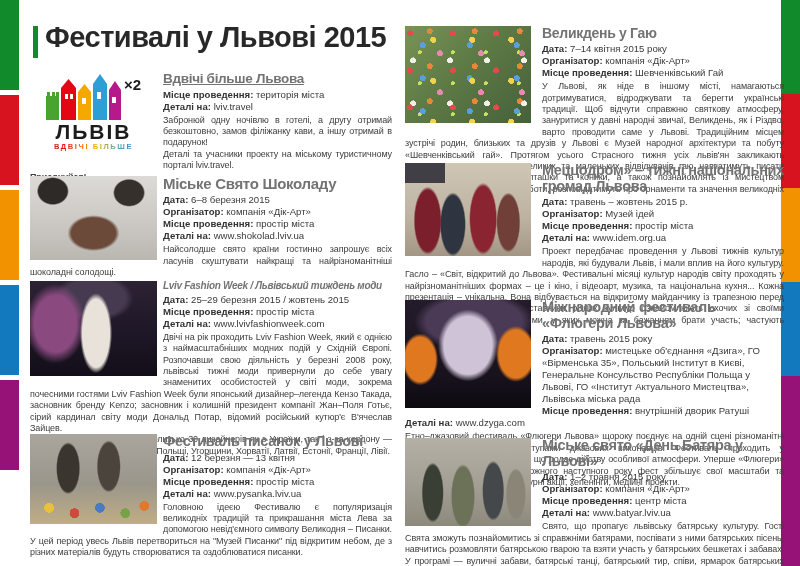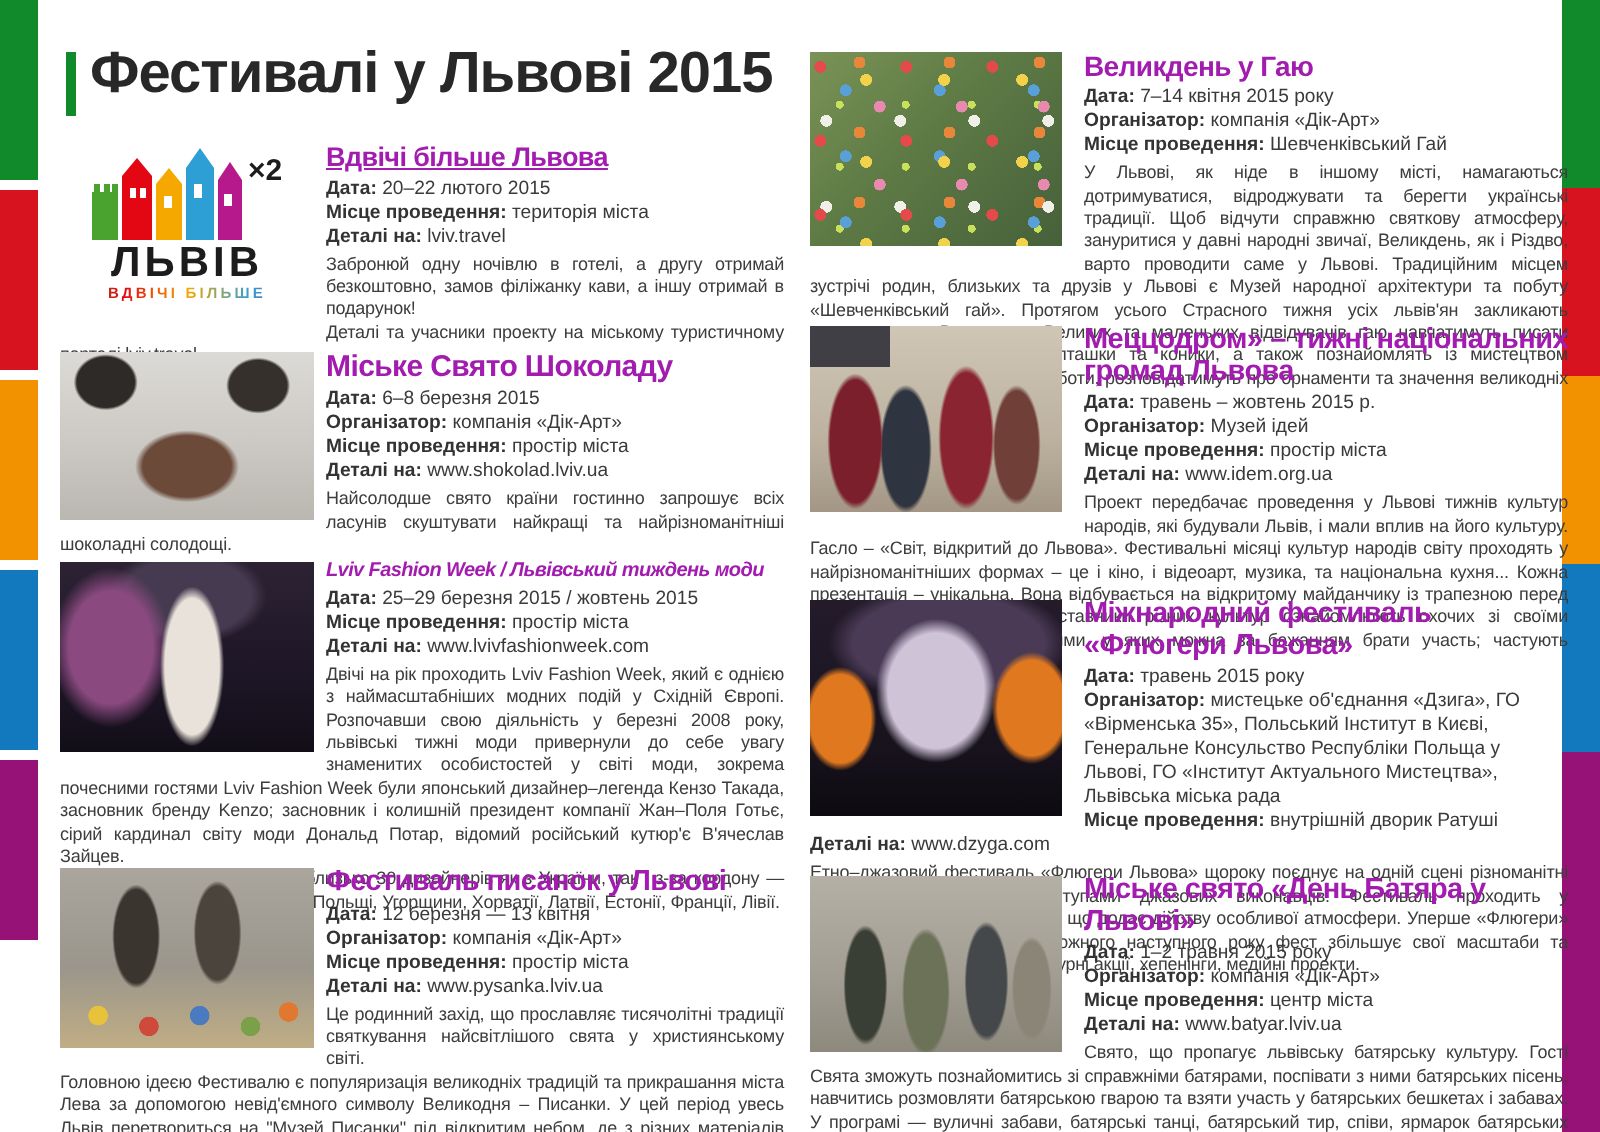--- a/index.html
+++ b/index.html
@@ -36,21 +36,21 @@
   .photo { float:left; margin:0 11px 4px 0; width:126px; height:90px; }
   .e0 .photo, .e1 .photo, .e2 .photo, .e3 .photo { width:127px; margin-right:6px; }
   .e1 .photo { height:84px; }
   .e2 .photo { height:95px; }
   .e3 .photo { height:90px; }
   .e4 .photo { height:97px; }
   .e5 .photo { height:93px; }
   .e6 .photo { height:108px; }
   .e7 .photo { height:88px; }
 
-  h3.entry-title { font-size:14.5px; font-weight:bold; color:#a21caf;
+  h3.entry-title { font-size:14.5px; font-weight:bold; color:#737373;
                    letter-spacing:-0.3px; margin-bottom:2px; line-height:1.08; }
   .e0 h3.entry-title { font-size:13.5px;text-decoration:underline; }
   .e2 h3.entry-title { font-size:10px;font-style:italic; }
   .e4 h3.entry-title { font-size:14px; }
   .e1 h3.entry-title { font-size:15px;padding-left:45px; }
   .e5 h3.entry-title { text-align:justify; }
 
   .meta-line { font-size:9.6px; line-height:12px; color:#3a3a3a; }
   .meta-line b { font-weight:bold; color:#333333; }
   .body { margin-top:2px; }
@@ -173,21 +173,20 @@
         <rect x="65" y="16" width="12" height="30" fill="#b5198c"></rect>
         <polygon points="65,16 71,7 77,16" fill="#b5198c"></polygon>
         <rect x="68" y="23" width="4" height="6" fill="#ffffff"></rect>
         <text x="80" y="16" font-family="Liberation Sans, sans-serif" font-size="15" font-weight="bold" fill="#1c1c1c">×2</text>
       </svg>
       <div class="logo-city">ЛЬВІВ</div>
       <div class="logo-tagline">ВДВІЧІ БІЛЬШЕ</div>
     </div>
     <h3 class="entry-title">Вдвічі більше Львова</h3>
     <div class="meta">
-        <div class="meta-line"><b>Дата: </b><span>20–22 лютого 2015</span></div>
         <div class="meta-line"><b>Місце проведення: </b><span>територія міста</span></div>
         <div class="meta-line"><b>Деталі на: </b><span>lviv.travel</span></div>
       </div>
     <div class="body">
         <div class="para">Забронюй одну ночівлю в готелі, а другу отримай безкоштовно, замов філіжанку кави, а іншу отримай в подарунок!</div>
         <div class="para">Деталі та учасники проекту на міському туристичному порталі lviv.travel.</div>
         <div class="para bold">Приєднуйся!</div>
       </div>
   </section>
 
@@ -222,21 +221,20 @@
   <section class="entry e3">
     <div class="photo ph-pysanka"></div>
     <h3 class="entry-title">Фестиваль писанок у Львові</h3>
     <div class="meta">
         <div class="meta-line"><b>Дата: </b><span>12 березня — 13 квітня</span></div>
         <div class="meta-line"><b>Організатор: </b><span>компанія «Дік-Арт»</span></div>
         <div class="meta-line"><b>Місце проведення: </b><span>простір міста</span></div>
         <div class="meta-line"><b>Деталі на: </b><span>www.pysanka.lviv.ua</span></div>
       </div>
     <div class="body">
-        <div class="para">Це родинний захід, що прославляє тисячолітні традиції святкування найсвітлішого свята у християнському світі.</div>
         <div class="para">Головною ідеєю Фестивалю є популяризація великодніх традицій та прикрашання міста Лева за допомогою невід'ємного символу Великодня – Писанки. У цей період увесь Львів перетвориться на "Музей Писанки" під відкритим небом, де з різних матеріалів будуть створюватися та оздоблюватися писанки.</div>
       </div>
   </section>
 
   <section class="entry e4">
     <div class="photo ph-easter"></div>
     <h3 class="entry-title">Великдень у Гаю</h3>
     <div class="meta">
         <div class="meta-line"><b>Дата: </b><span>7–14 квітня 2015 року</span></div>
         <div class="meta-line"><b>Організатор: </b><span>компанія «Дік-Арт»</span></div>

